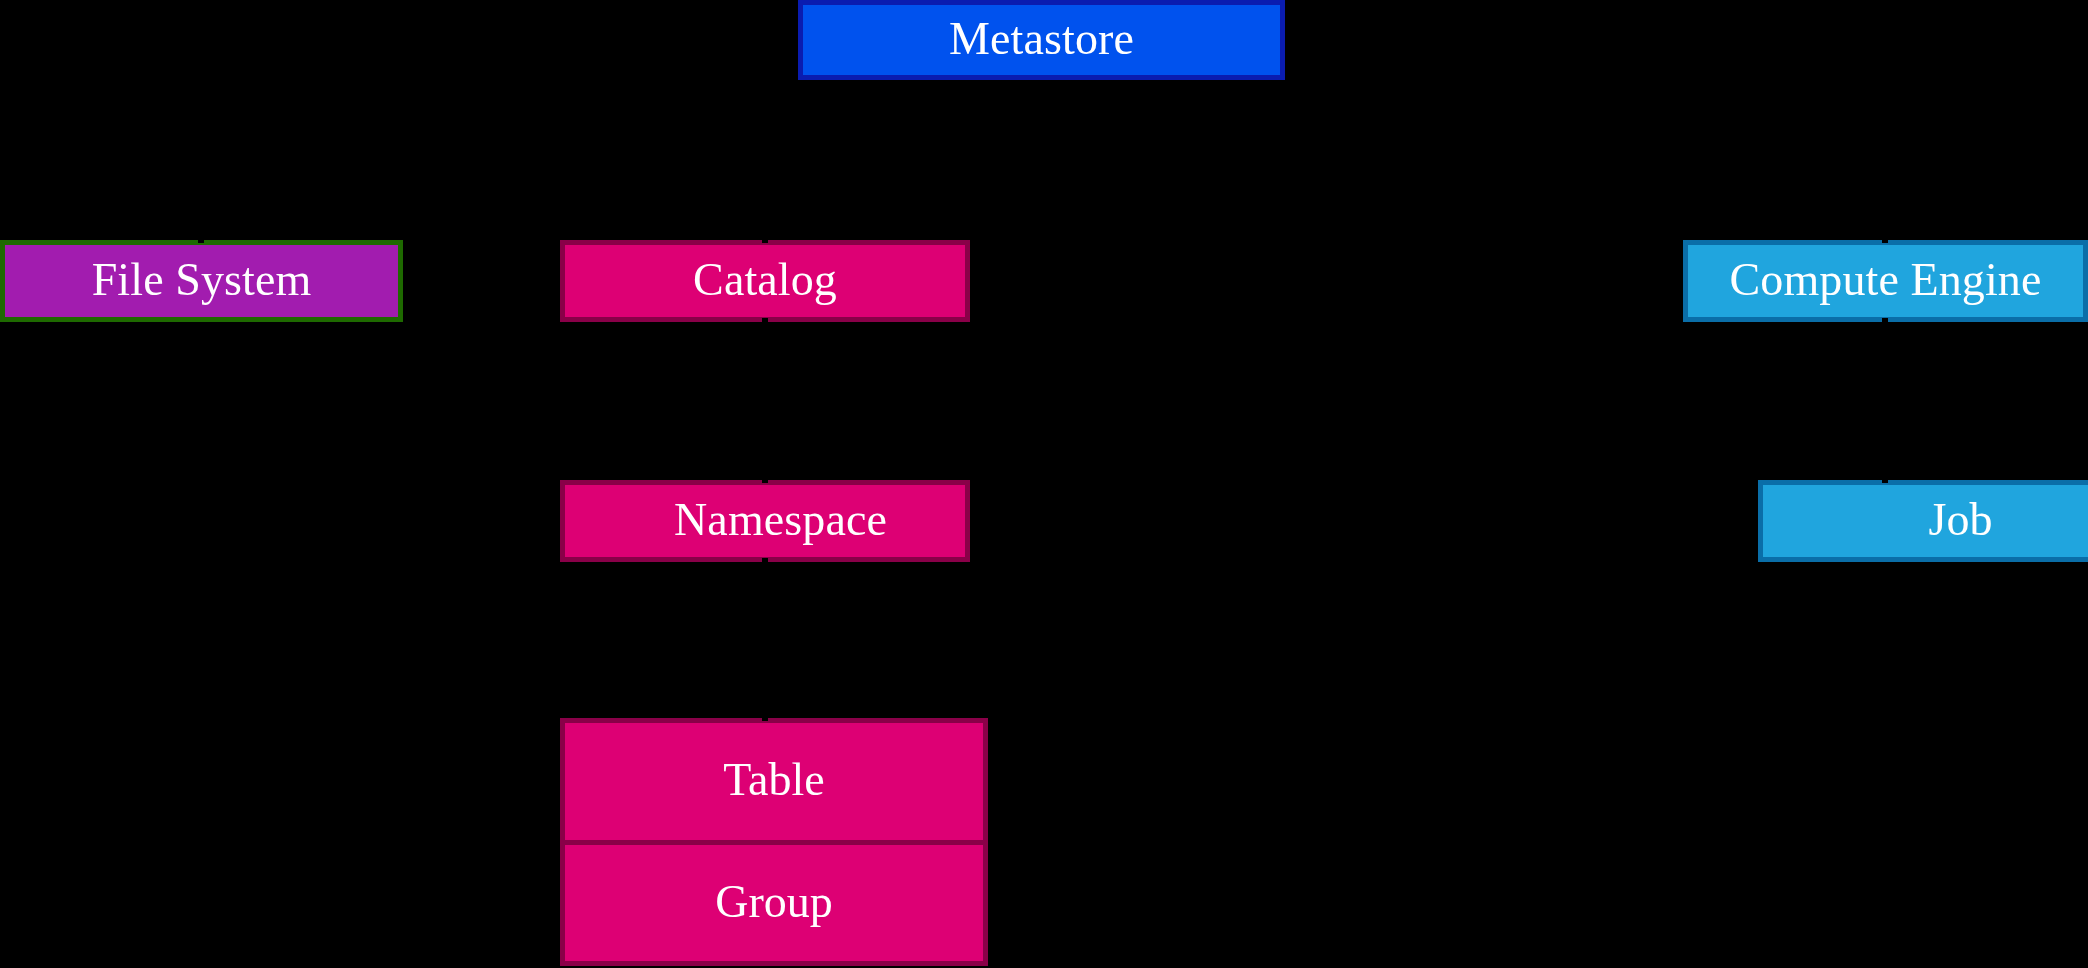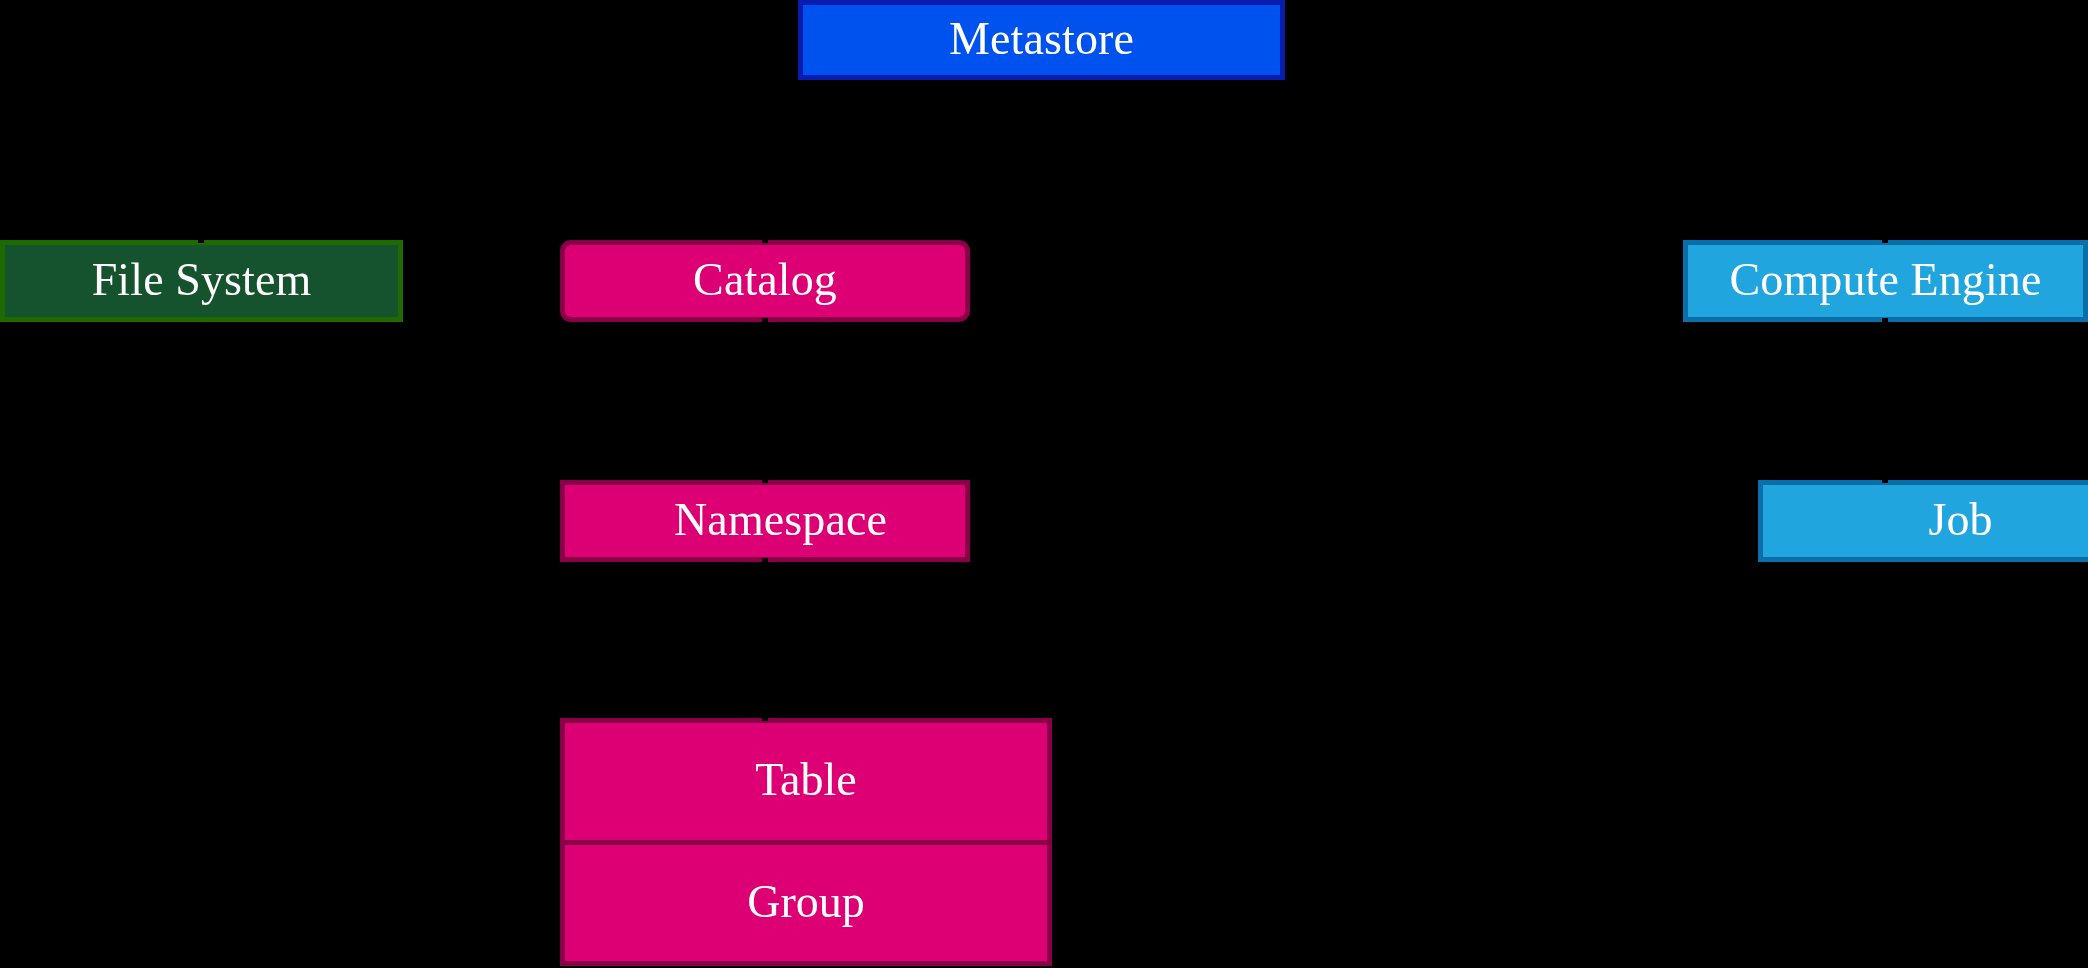--- a/index.html
+++ b/index.html
@@ -42,21 +42,21 @@
     white-space: nowrap;
     border-style: solid;
     border-width: 5px;
   }
   .node-label {
     display: block;
     transform: translateY(-1px);
   }
   
   .c-blue   { background: #0052ee; border-color: #0a1cb0; }
-  .c-green  { background: #14532d; border-color: #1e6a00; }
+  .c-green  { background: #a21caf; border-color: #1e6a00; }
   .c-pink   { background: #dd0074; border-color: #8a0048; }
   .c-violet { background: #7a0bff; border-color: #2a1acc; }
   .c-cyan   { background: #20a5de; border-color: #0a6ea8; align-items: center; }
   
   .stack {
     position: absolute;
     box-sizing: border-box;
     display: flex;
     flex-direction: column;
   }
@@ -103,38 +103,38 @@
   </svg>
 
   <div class="node c-blue" id="node-metastore" style="left:798px; top:0px; width:487px; height:80px;">
     <span class="node-label">Metastore</span>
   </div>
 
   <div class="node c-green" id="node-file-system" style="left:0px; top:240px; width:403px; height:82px;">
     <span class="node-label">File System</span>
   </div>
 
-  <div class="node c-pink" id="node-catalog" style="left:560px; top:240px; width:410px; height:82px;border-radius:11px;">
+  <div class="node c-pink" id="node-catalog" style="left:560px; top:240px; width:410px; height:82px;">
     <span class="node-label">Catalog</span>
   </div>
 
 
   <div class="node c-cyan" id="node-compute-engine" style="left:1683px; top:240px; width:405px; height:82px;">
     <span class="node-label">Compute Engine</span>
   </div>
 
   <div class="node c-pink" id="node-namespace" style="left:560px; top:480px; width:410px; height:82px;padding-left:31px;">
     <span class="node-label">Namespace</span>
   </div>
 
   <div class="node c-cyan" id="node-job" style="left:1758px; top:480px; width:405px; height:82px;">
     <span class="node-label">Job</span>
   </div>
 
-  <div class="stack" id="node-table-view-stack" style="left:560px; top:718px; width:492px; height:248px;">
+  <div class="stack" id="node-table-view-stack" style="left:560px; top:718px; width:428px; height:248px;">
     <div class="stack-row">
       <span class="node-label">Table</span>
     </div>
     <div class="stack-row">
       <span class="node-label">Group</span>
     </div>
   </div>
 
   <div class="stub" style="left:198px; top:236px;"></div>
   <div class="stub" style="left:762px; top:236px;"></div>

